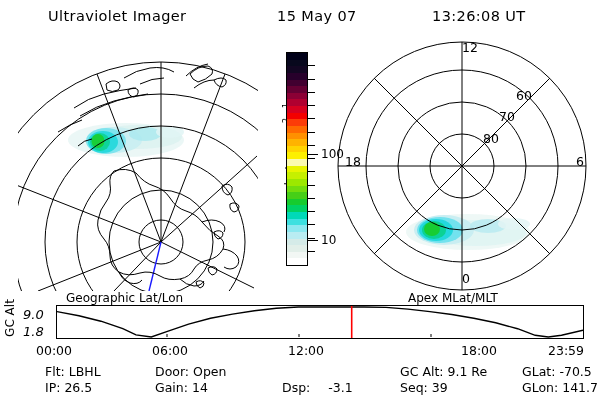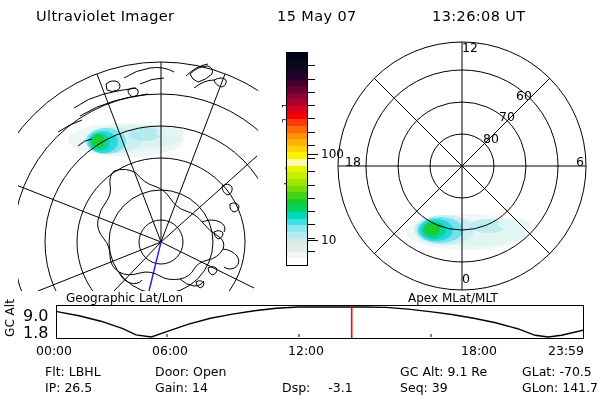--- a/index.html
+++ b/index.html
@@ -21,21 +21,21 @@
   #header-bar {
     top: 8px; left: 0; width: 600px; height: 24px;
   }
   #header-bar .htxt {
     position: absolute;
     font-size: 14.5px;
     letter-spacing: 0.4px;
     white-space: nowrap;
     color: #000;
   }
-  #instrument-title { left: 36px; top: 0; text-align: right; }
+  #instrument-title { left: 48px; top: 0; text-align: right; }
   #obs-date        { left: 277px; top: 0; }
   #obs-time        { left: 432px; top: 0; }
 
   
   #geo-panel  { left: 18px;  top: 36px; width: 240px; height: 255px; }
   #mlt-panel  { left: 336px; top: 36px; width: 252px; height: 255px; }
   .panel-svg { display: block; }
 
   
   #colorbar-group { left: 258px; top: 44px; width: 80px; height: 248px; }
@@ -96,24 +96,25 @@
     left: -13px; top: 8px;
     width: 46px;
     text-align: center;
     transform: rotate(-90deg);
     transform-origin: center center;
     font-size: 12px;
     white-space: nowrap;
   }
   .orbit-ytick {
     position: absolute;
-    font-size: 16px;
+    font-size: 13px;
     left: 23px;
     white-space: nowrap;
     line-height: 1;
+    font-style: italic;
   }
   #orbit-yhi { top: 5px; }
   #orbit-ylo { top: 22px; }
   #orbit-frame {
     position: absolute;
     left: 56px; top: 2px;
     width: 528px; height: 34px;
     border: 1px solid #000;
     box-sizing: border-box;
     overflow: hidden;

